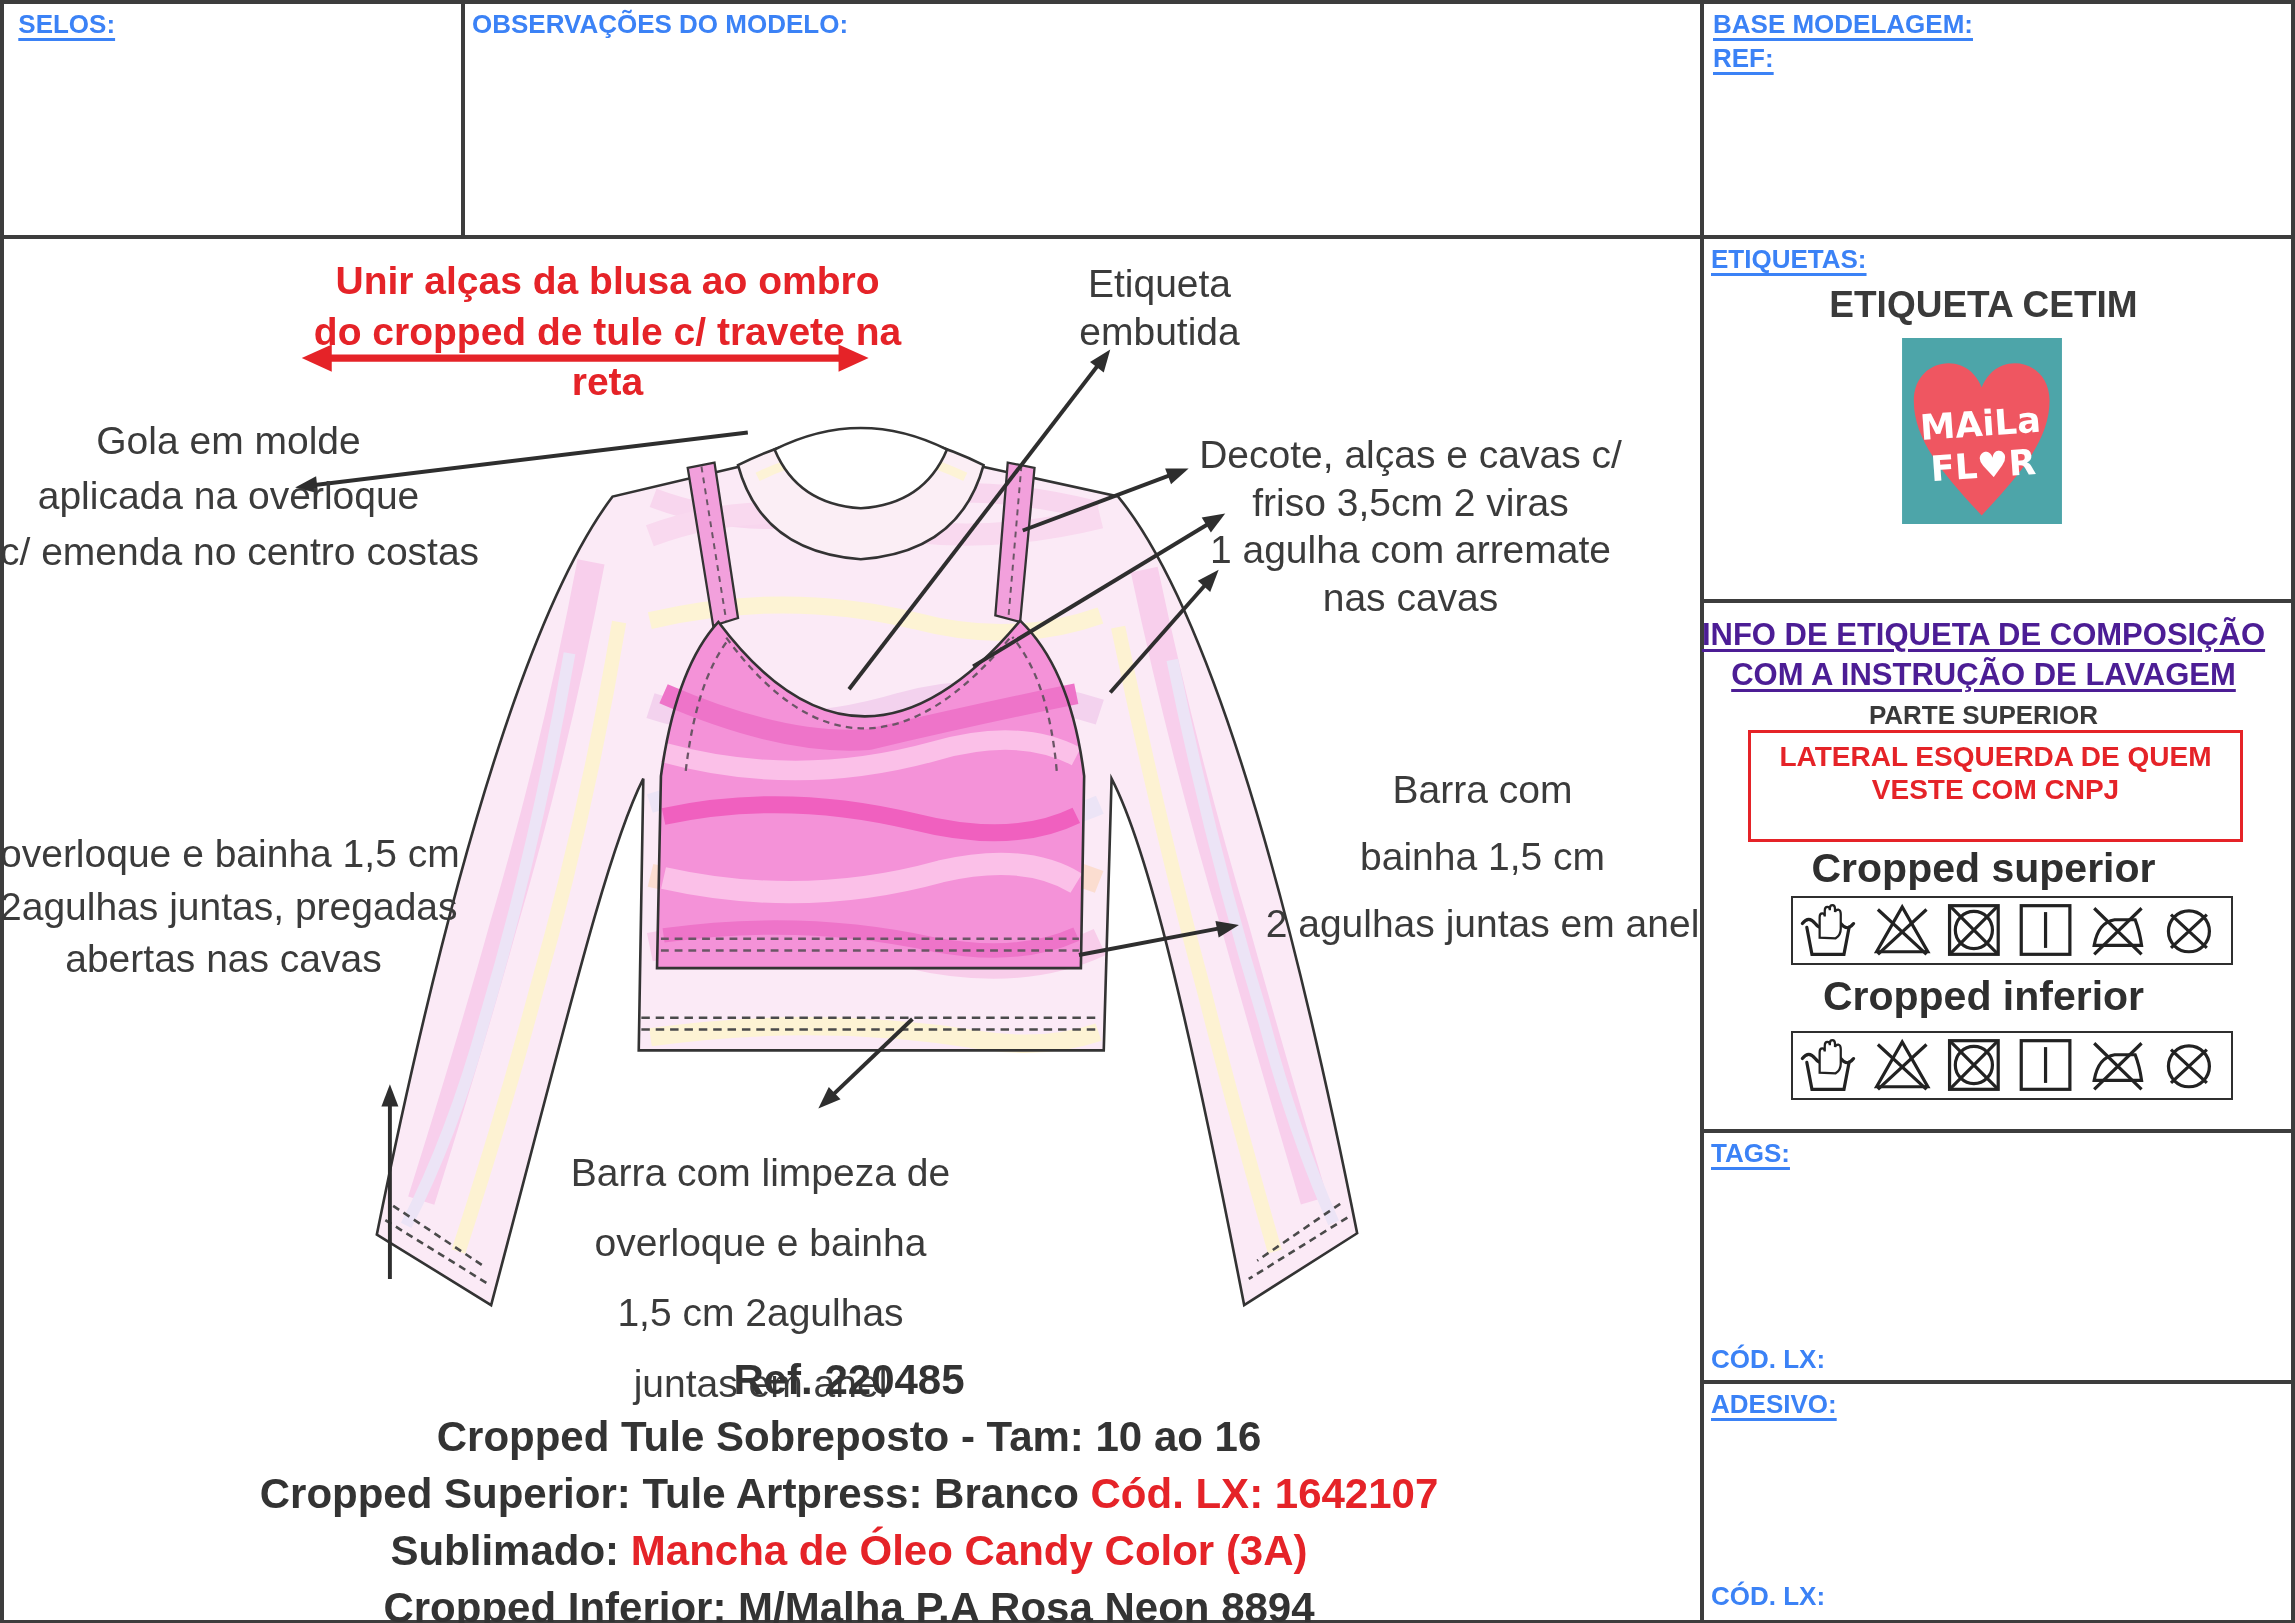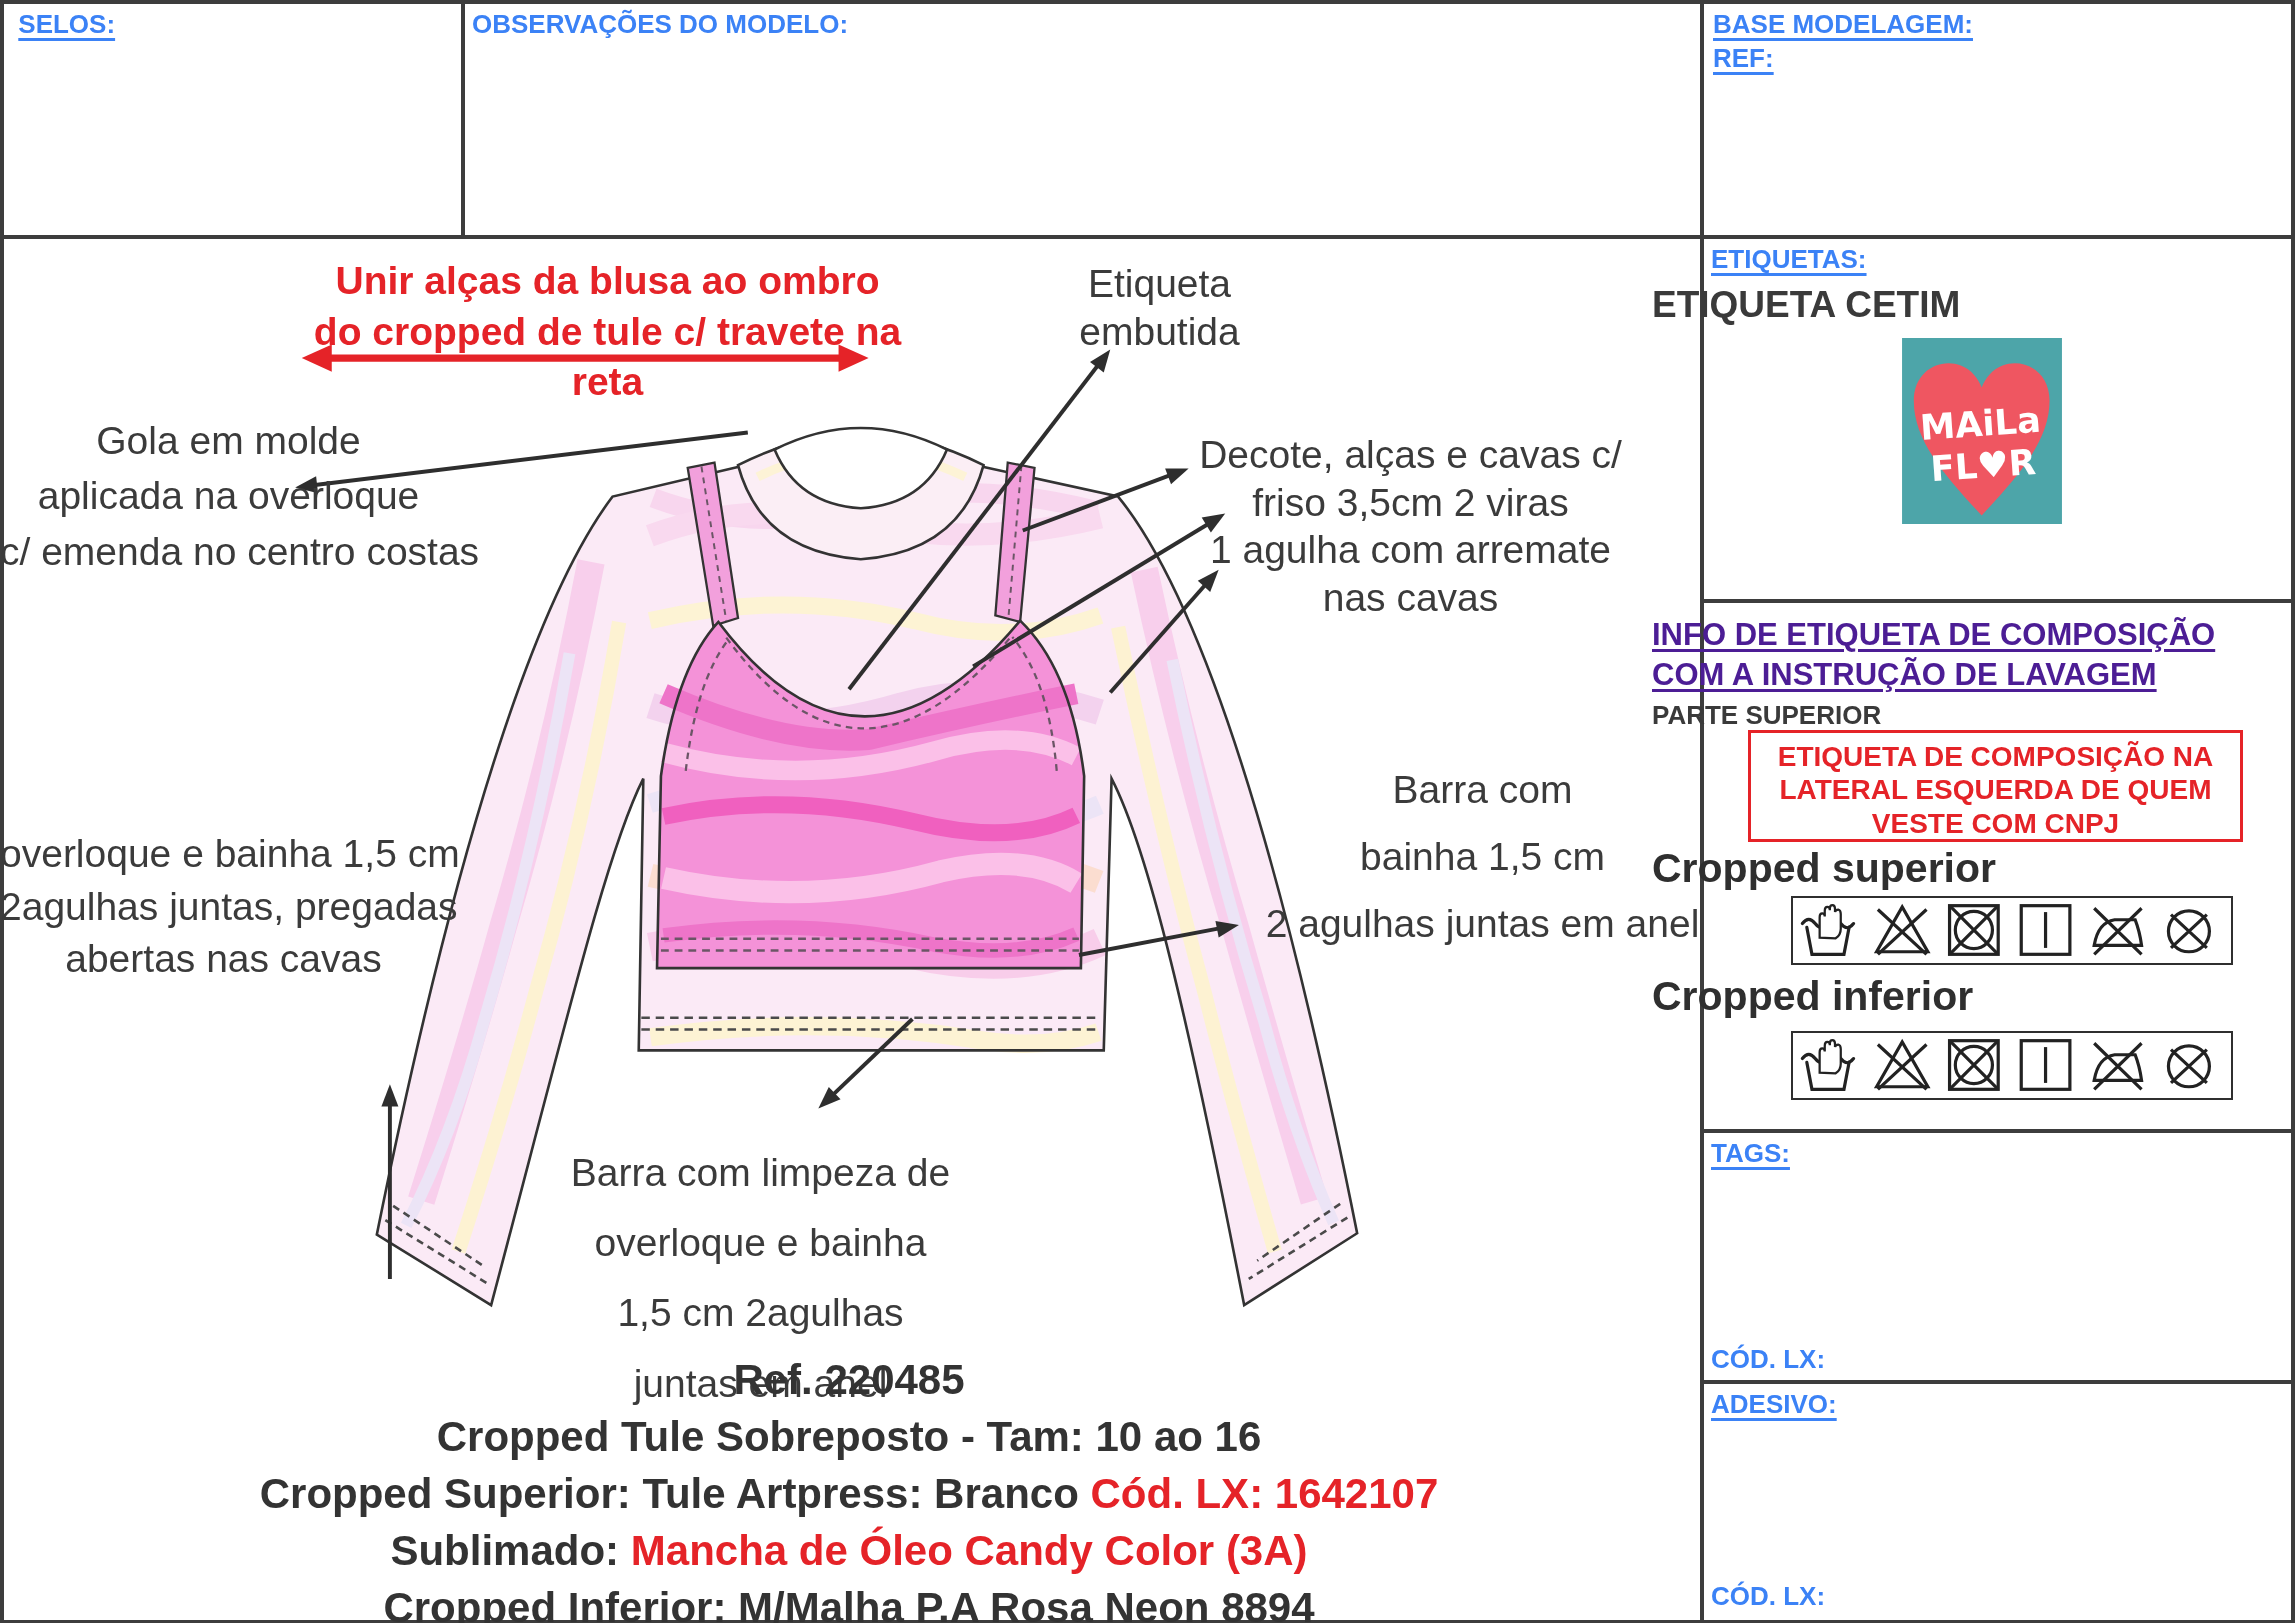--- a/index.html
+++ b/index.html
@@ -10,21 +10,21 @@
   .lbl{font-weight:bold;font-size:26px;color:#3b82f6;white-space:nowrap;}
   .und{text-decoration:underline;text-decoration-thickness:2.6px;text-underline-offset:4.6px;}
   .ann{color:#3b3b3b;font-size:39px;text-align:center;line-height:1.35;}
   .ann div{white-space:nowrap;}
   .tight{line-height:1.22;}
   .loose{line-height:1.72;}
   .xloose{line-height:1.80;}
   .rednote{color:#e52328;font-weight:bold;font-size:39px;text-align:center;line-height:1.30;}
   .titleblock{font-size:42px;font-weight:bold;color:#333333;text-align:center;line-height:57px;white-space:nowrap;}
   .titleblock .red{color:#e52328;}
-  .rp-center{left:1652px;width:587px;text-align:left;}
+  .rp-center{left:1690px;width:587px;text-align:center;}
   .cetim{font-size:37px;font-weight:bold;color:#3a3a3a;}
   .infohead{font-size:31px;font-weight:bold;color:#4c1d95;line-height:1.28;}
   .infohead div{text-decoration:underline;text-decoration-thickness:2.6px;text-underline-offset:3.9px;white-space:nowrap;}
   .parte{font-size:26px;font-weight:bold;color:#3a3a3a;}
   .compbox{box-sizing:border-box;border:3.9px solid #e52328;color:#e52328;font-weight:bold;font-size:28px;line-height:1.2;text-align:center;padding-top:6.5px;}
   .compbox div{white-space:nowrap;}
   .cropbig{font-size:41px;font-weight:bold;color:#2f2f2f;white-space:nowrap;}
   .carebox{box-sizing:border-box;border:2.6px solid #2f2f2f;background:#ffffff;}
   svg{display:block;}
 </style>
@@ -210,21 +210,20 @@
 </svg>
 
 <div class="abs rp-center infohead" style="top:615px;">
   <div>INFO DE ETIQUETA DE COMPOSIÇÃO</div>
   <div>COM A INSTRUÇÃO DE LAVAGEM</div>
 </div>
 
 <div class="abs rp-center parte" style="top:700px;">PARTE SUPERIOR</div>
 
 <div class="abs compbox" style="left:1748px;top:730px;width:495px;height:112px;">
-  <div>ETIQUETA DE COMPOSIÇÃO NA</div>
   <div>LATERAL ESQUERDA DE QUEM</div>
   <div>VESTE COM CNPJ</div>
 </div>
 
 <div class="abs rp-center cropbig" style="top:845px;">Cropped superior</div>
 
 <div class="abs carebox" style="left:1791px;top:896px;width:442px;height:69px;">
   <svg width="436" height="64" viewBox="0 0 672 100">
     <defs>
       <g id="cs-hand" stroke="#222222" fill="none" stroke-width="5" stroke-linecap="round">

